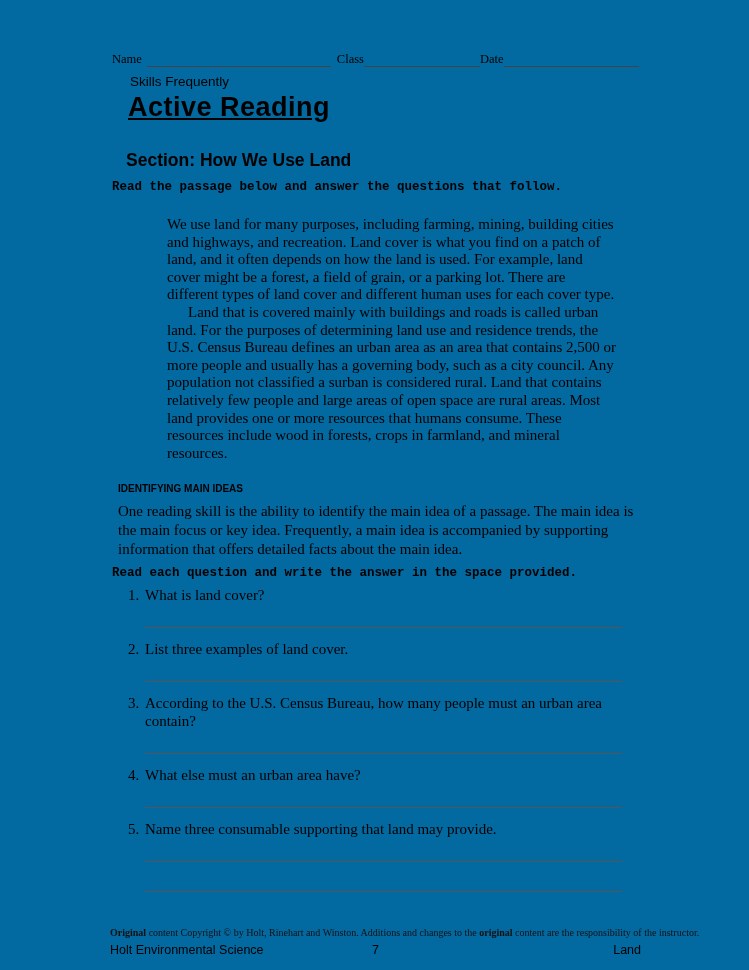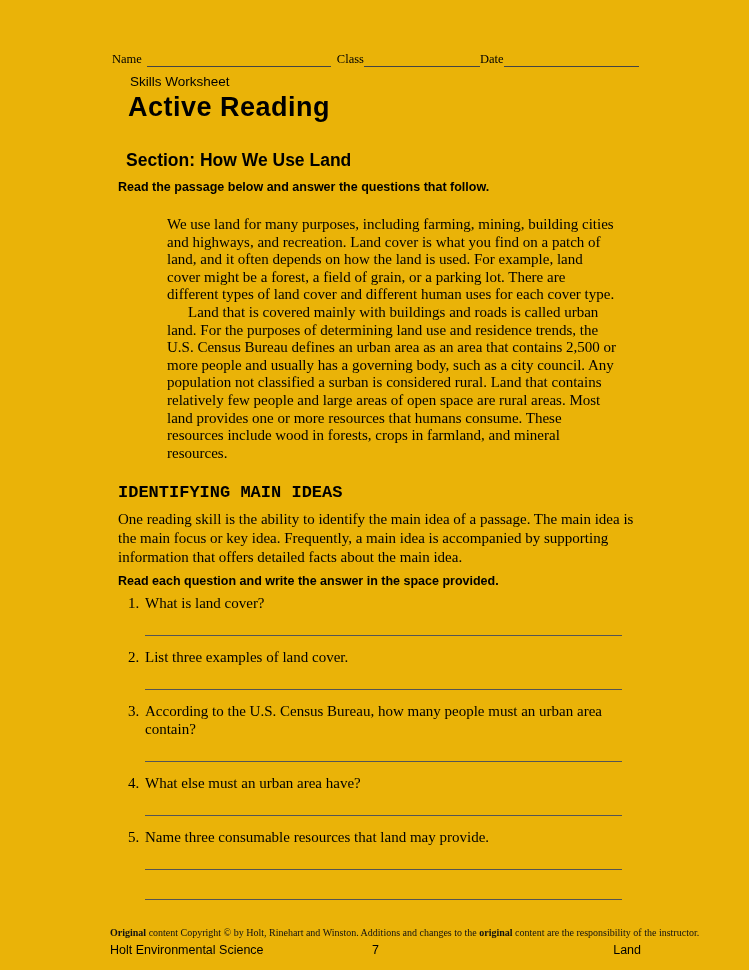--- a/index.html
+++ b/index.html
@@ -1,40 +1,40 @@
 <!DOCTYPE html>
 <html><head>
 <meta charset="utf-8">
 <style>
   * { margin:0; padding:0; box-sizing:border-box; }
   html,body { width:749px; height:970px; background:#ffffff; overflow:hidden; }
   .page {
-    position:relative; width:749px; height:970px; background:#eab308; color:#000;
+    position:relative; width:749px; height:970px; background:#0369a1; color:#000;
     font-family:"Liberation Serif", serif;
   }
   .content { position:absolute; left:112px; top:50px; width:527px; }
 
   
   .header-row { display:flex; align-items:flex-end; font-size:12.5px; height:17px; }
   .header-row .lbl { white-space:nowrap; }
   .blank { border-bottom:1px solid #444; height:14px; }
   .blank.name  { width:184px; margin-left:5px; margin-right:6px; }
   .blank.class { width:116px; }
   .blank.date  { flex:1; }
 
   .worksheet-type { font-family:"Liberation Sans", sans-serif; font-size:13.5px; margin:7px 0 0 18px; }
-  .doc-title { font-family:"Liberation Sans", sans-serif; font-weight:bold; font-size:27px; margin:3px 0 0 16px; letter-spacing:0.5px; }
+  .doc-title { font-family:"Liberation Sans", sans-serif; font-weight:bold; font-size:27px; margin:3px 0 0 16px; letter-spacing:0.5px;text-decoration:underline; }
 
   .section-heading { font-family:"Liberation Sans", sans-serif; font-weight:bold; font-size:17.5px; margin:27px 0 0 14px; }
-  .directive { font-family:Liberation Sans, sans-serif; font-weight:bold; font-size:12.5px; margin:9px 0 0 6px; }
+  .directive { font-family:Liberation Mono, monospace; font-weight:bold; font-size:12.5px; margin:9px 0 0 0; }
 
   .passage { margin:22px 0 0 55px; width:452px; font-size:15px; line-height:17.6px; }
   .passage p.indent { text-indent:21px; }
 
-  .skill-heading { font-family:Liberation Mono, monospace; font-weight:bold; font-size:17px; margin:21px 0 0 6px; }
+  .skill-heading { font-family:Liberation Sans, sans-serif; font-weight:bold; font-size:10px; margin:21px 0 0 6px; }
   .skill-text { margin:8px 0 0 6px; width:521px; font-size:15px; line-height:18.6px; }
   .directive2 { margin-top:8px; }
 
   .questions { margin:6px 0 0 6px; font-size:15px; line-height:18px; }
   .question { margin-top:12px; }
   .question:first-child { margin-top:0; }
   .q-row { display:flex; }
   .q-num { width:27px; padding-left:10px; }
   .q-text { width:488px; }
   .answer-line { height:24px; margin-left:27px; width:477px; border-bottom:1.2px solid #555; }
@@ -56,21 +56,21 @@
 
     <div class="header-row">
       <span class="lbl">Name</span>
       <span class="blank name"></span>
       <span class="lbl">Class</span>
       <span class="blank class"></span>
       <span class="lbl">Date</span>
       <span class="blank date"></span>
     </div>
 
-    <div class="worksheet-type">Skills Worksheet</div>
+    <div class="worksheet-type">Skills Frequently</div>
     <div class="doc-title">Active Reading</div>
 
     <div class="section-heading">Section: How We Use Land</div>
     <div class="directive">Read the passage below and answer the questions that follow.</div>
 
     <div class="passage">
       <p>We use land for many purposes, including farming, mining, building cities and highways, and recreation. Land cover is what you find on a patch of land, and it often depends on how the land is used. For example, land cover might be a forest, a field of grain, or a parking lot. There are different types of land cover and different human uses for each cover type.</p>
       <p class="indent">Land that is covered mainly with buildings and roads is called urban land. For the purposes of determining land use and residence trends, the U.S. Census Bureau defines an urban area as an area that contains 2,500 or more people and usually has a governing body, such as a city council. Any population not classified a surban is considered rural. Land that contains relatively few people and large areas of open space are rural areas. Most land provides one or more resources that humans consume. These resources include wood in forests, crops in farmland, and mineral resources.</p>
     </div>
 
@@ -103,21 +103,21 @@
         <div class="question">
           <div class="q-row">
             <span class="q-num">4.</span>
             <span class="q-text">What else must an urban area have?</span>
           </div>
           <div class="answer-line"></div>
         </div>
         <div class="question">
           <div class="q-row">
             <span class="q-num">5.</span>
-            <span class="q-text">Name three consumable resources that land may provide.</span>
+            <span class="q-text">Name three consumable supporting that land may provide.</span>
           </div>
           <div class="answer-line"></div>
           <div class="answer-line"></div>
         </div>
       </div>
   </div>
 
   <div class="footer">
     <div class="copyright"><b class="inline">Original</b><span> content Copyright © by Holt, Rinehart and Winston. Additions and changes to the </span><b class="inline">original</b><span> content are the responsibility of the instructor.</span></div>
     <div class="footer-row">

